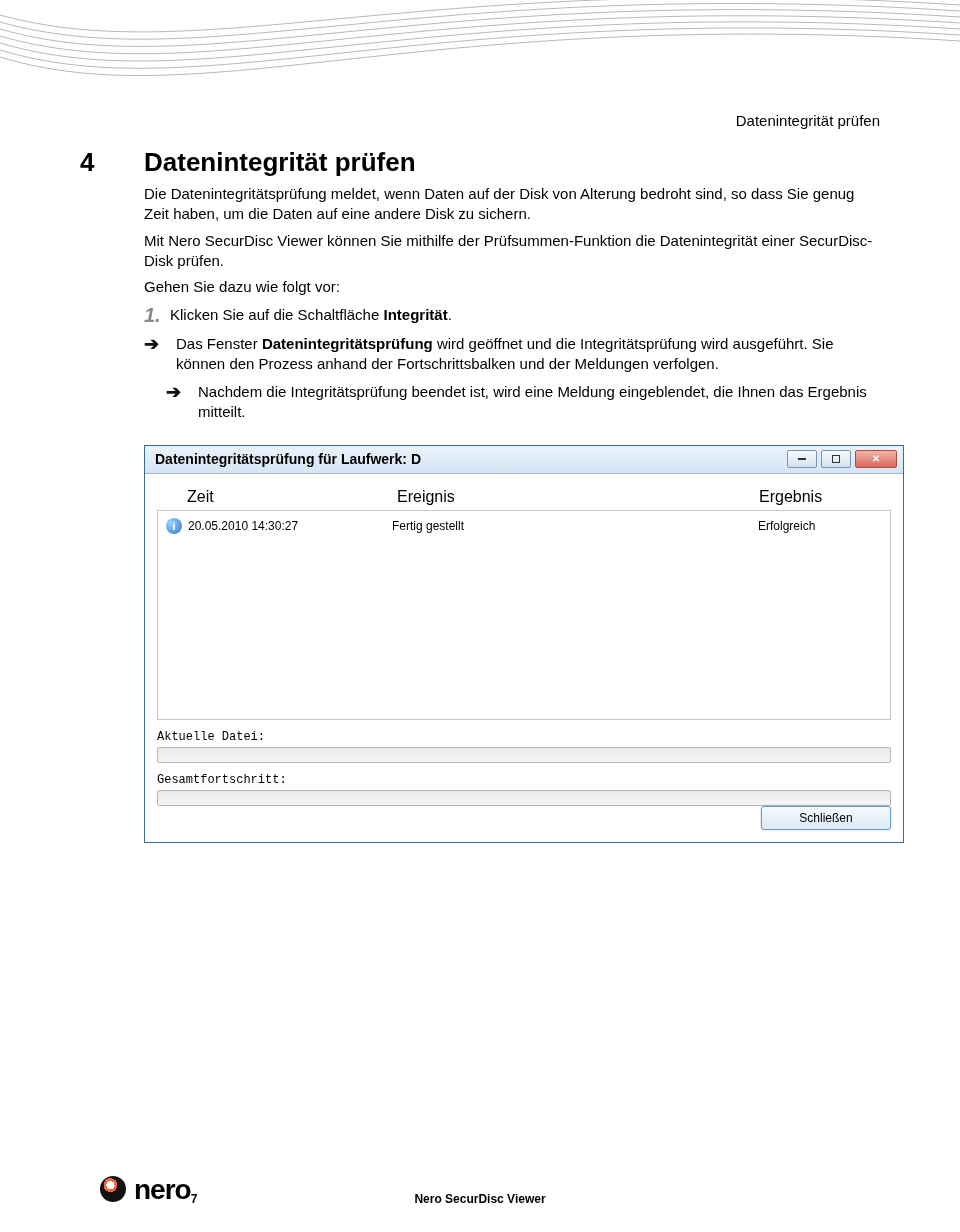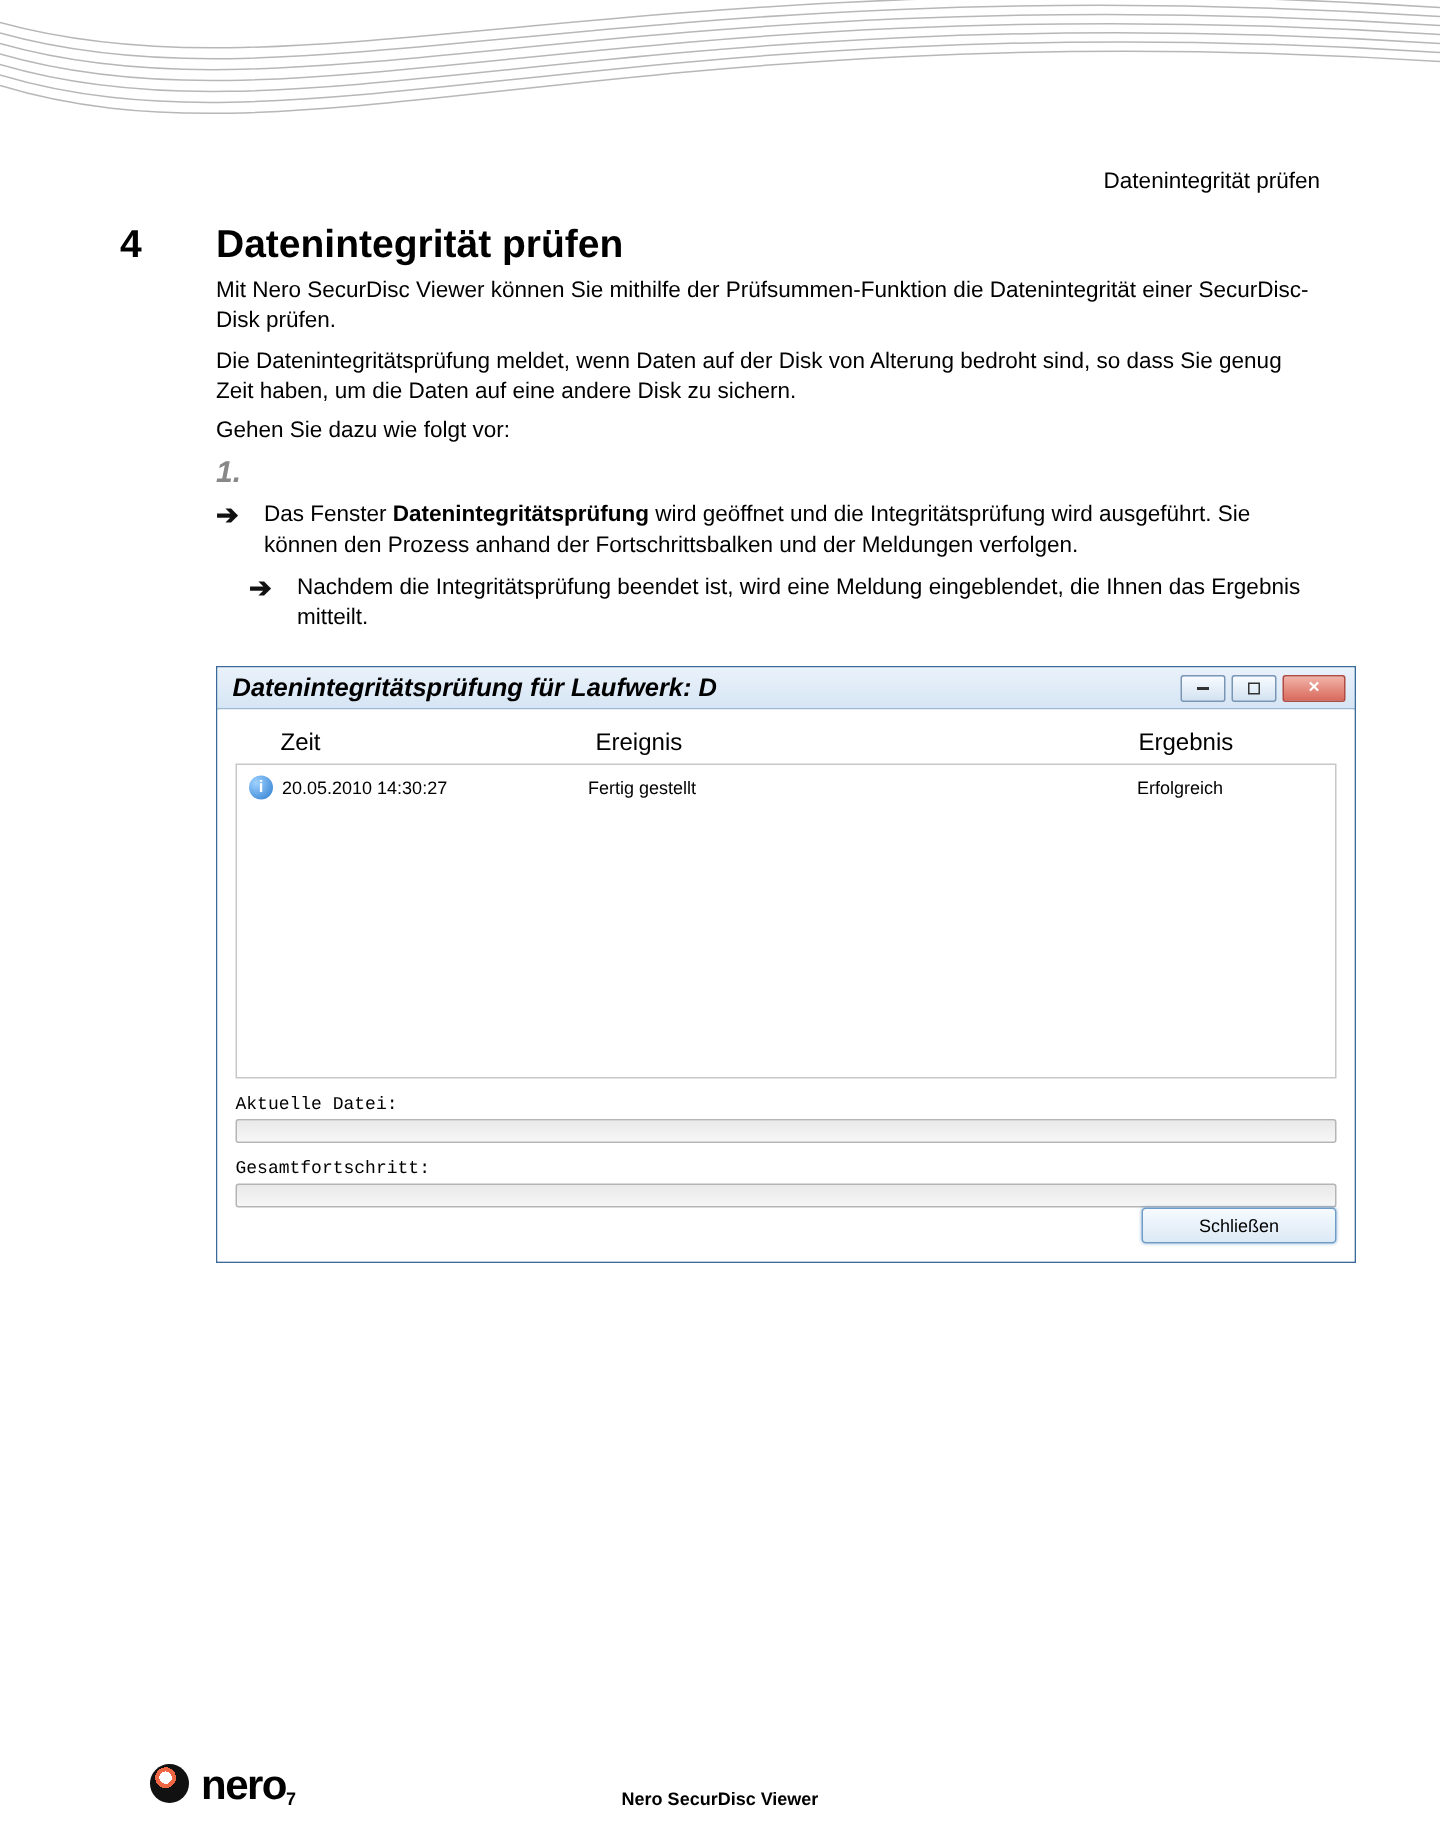--- a/index.html
+++ b/index.html
@@ -93,21 +93,21 @@
   }
   .titlebar {
     display: flex;
     align-items: center;
     justify-content: space-between;
     background: linear-gradient(#eaf2fb, #d6e5f4);
     border-bottom: 1px solid #9db8d2;
     padding: 4px 6px 4px 10px;
     height: 28px;
   }
-  .titlebar-text { font-weight: bold; color: #000; font-size: 17px; font-style: italic;}
+  .titlebar-text { font-weight: bold; color: #000; font-size: 14px;}
   .win-btns { display: flex; gap: 4px; }
   .win-btn {
     width: 30px; height: 18px;
     border: 1px solid #7a96b5;
     border-radius: 2px;
     background: linear-gradient(#f7fbff,#d3e2f1);
     display: flex; align-items: center; justify-content: center;
     font-size: 10px; line-height: 1;
   }
   .win-btn.close {
@@ -243,26 +243,29 @@
 
 <div class="page">
   <div class="context-label">Datenintegrität prüfen</div>
 
   <div class="section-row">
     <div class="section-num">4</div>
     <div class="section-title">Datenintegrität prüfen</div>
   </div>
 
   <div class="body-col">
+    <div class="para">Die Datenintegritätsprüfung meldet, wenn Daten auf der Disk von Alterung bedroht sind, so dass Sie genug Zeit haben, um die Daten auf eine andere Disk zu sichern.</div>
     <div class="para">Mit Nero SecurDisc Viewer können Sie mithilfe der Prüfsummen-Funktion die Datenintegrität einer SecurDisc-Disk prüfen.</div>
-    <div class="para">Die Datenintegritätsprüfung meldet, wenn Daten auf der Disk von Alterung bedroht sind, so dass Sie genug Zeit haben, um die Daten auf eine andere Disk zu sichern.</div>
     <div class="para">Gehen Sie dazu wie folgt vor:</div>
 
     <div class="step-row">
       <div class="step-num">1.</div>
+      <div>
+        <span>Klicken Sie auf die Schaltfläche </span><b>Integrität</b><span>.</span>
+      </div>
     </div>
 
     <div class="arrow-row">
       <div class="arrow-icon">➔</div>
       <div>
         <span>Das Fenster </span><b>Datenintegritätsprüfung</b><span> wird geöffnet und die Integritätsprüfung wird ausgeführt. Sie können den Prozess anhand der Fortschrittsbalken und der Meldungen verfolgen.</span>
       </div>
     </div>
 
     <div class="arrow-row indent">

